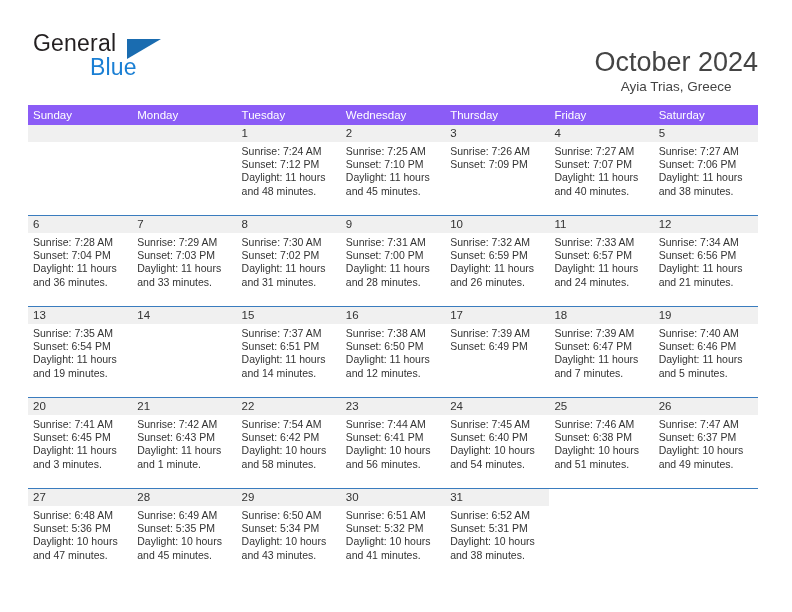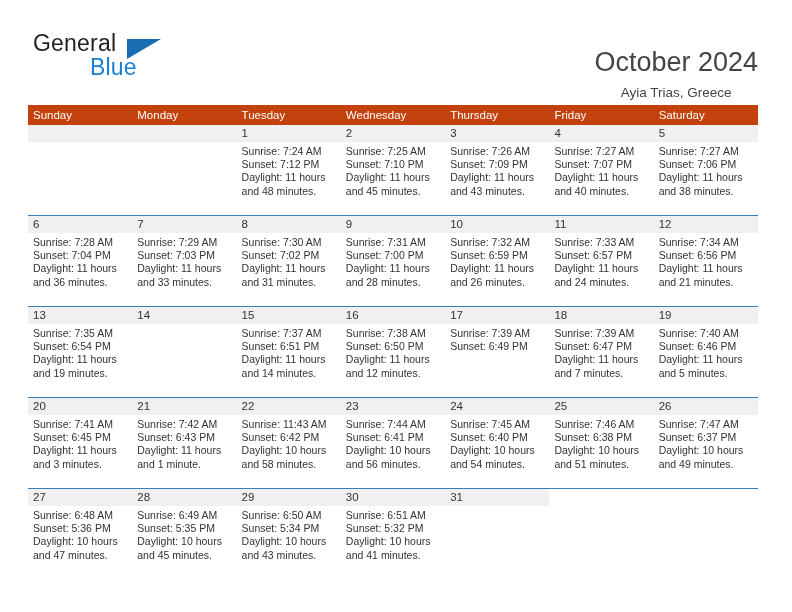--- a/index.html
+++ b/index.html
@@ -71,37 +71,37 @@
     top: 16px;
     text-align: center;
   }
   .cal-title {
     font-size: 27px;
     color: #444444;
     line-height: 32px;
     white-space: nowrap;
   }
   .cal-sub {
-    margin-top: 7px;
+    margin-top: 1px;
     font-size: 13.5px;
     color: #444444;
     line-height: 16px;
     white-space: nowrap;
   }
 
   
   .calendar {
     position: absolute;
     left: 28px;
     top: 105px;
     width: 730px;
   }
   .weekhead {
     display: flex;
-    background: #c2410c;
+    background: #8b5cf6;
     height: 20px;
   }
   .weekhead .wd {
     flex: 1 1 0;
     color: #ffffff;
     font-size: 11.5px;
     line-height: 20px;
     padding-left: 5px;
     box-sizing: border-box;
     white-space: nowrap;
@@ -204,21 +204,20 @@
           <div>Sunrise: 7:25 AM</div>
           <div>Sunset: 7:10 PM</div>
           <div class="dl">Daylight: 11 hours and 45 minutes.</div>
         </div>
       </div>
       <div class="daycell">
         <div class="daynum">3</div>
         <div class="dayinfo">
           <div>Sunrise: 7:26 AM</div>
           <div>Sunset: 7:09 PM</div>
-          <div class="dl">Daylight: 11 hours and 43 minutes.</div>
         </div>
       </div>
       <div class="daycell">
         <div class="daynum">4</div>
         <div class="dayinfo">
           <div>Sunrise: 7:27 AM</div>
           <div>Sunset: 7:07 PM</div>
           <div class="dl">Daylight: 11 hours and 40 minutes.</div>
         </div>
       </div>
@@ -357,21 +356,21 @@
         <div class="daynum">21</div>
         <div class="dayinfo">
           <div>Sunrise: 7:42 AM</div>
           <div>Sunset: 6:43 PM</div>
           <div class="dl">Daylight: 11 hours and 1 minute.</div>
         </div>
       </div>
       <div class="daycell">
         <div class="daynum">22</div>
         <div class="dayinfo">
-          <div>Sunrise: 11:43 AM</div>
+          <div>Sunrise: 7:54 AM</div>
           <div>Sunset: 6:42 PM</div>
           <div class="dl">Daylight: 10 hours and 58 minutes.</div>
         </div>
       </div>
       <div class="daycell">
         <div class="daynum">23</div>
         <div class="dayinfo">
           <div>Sunrise: 7:44 AM</div>
           <div>Sunset: 6:41 PM</div>
           <div class="dl">Daylight: 10 hours and 56 minutes.</div>
@@ -431,20 +430,25 @@
       <div class="daycell">
         <div class="daynum">30</div>
         <div class="dayinfo">
           <div>Sunrise: 6:51 AM</div>
           <div>Sunset: 5:32 PM</div>
           <div class="dl">Daylight: 10 hours and 41 minutes.</div>
         </div>
       </div>
       <div class="daycell">
         <div class="daynum">31</div>
+        <div class="dayinfo">
+          <div>Sunrise: 6:52 AM</div>
+          <div>Sunset: 5:31 PM</div>
+          <div class="dl">Daylight: 10 hours and 38 minutes.</div>
+        </div>
       </div>
       <div class="daycell blank">
         <div class="daynum"></div>
         <div class="dayinfo">
           <div></div>
           <div></div>
           <div class="dl"></div>
         </div>
       </div>
       <div class="daycell blank">

